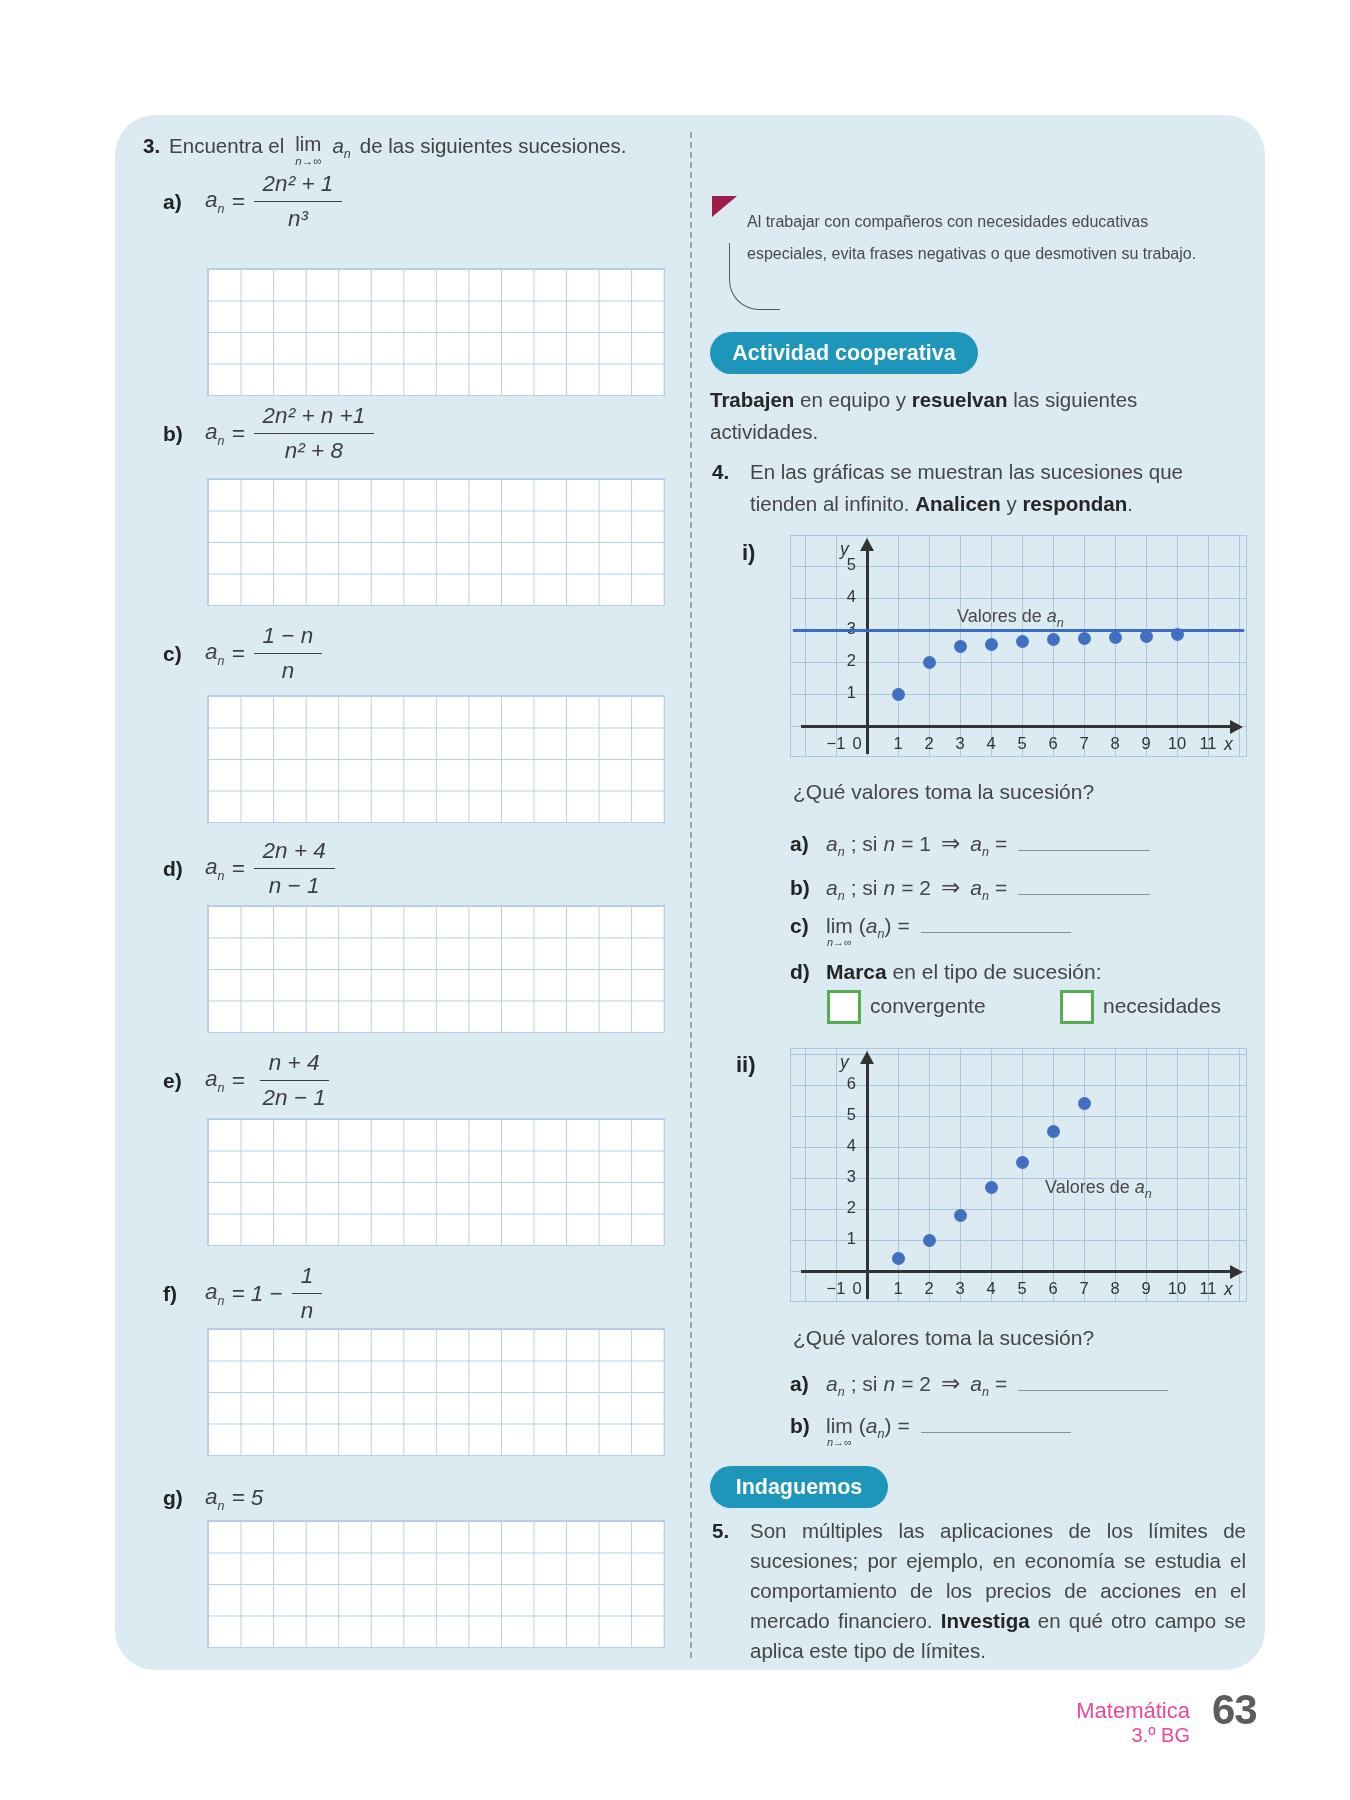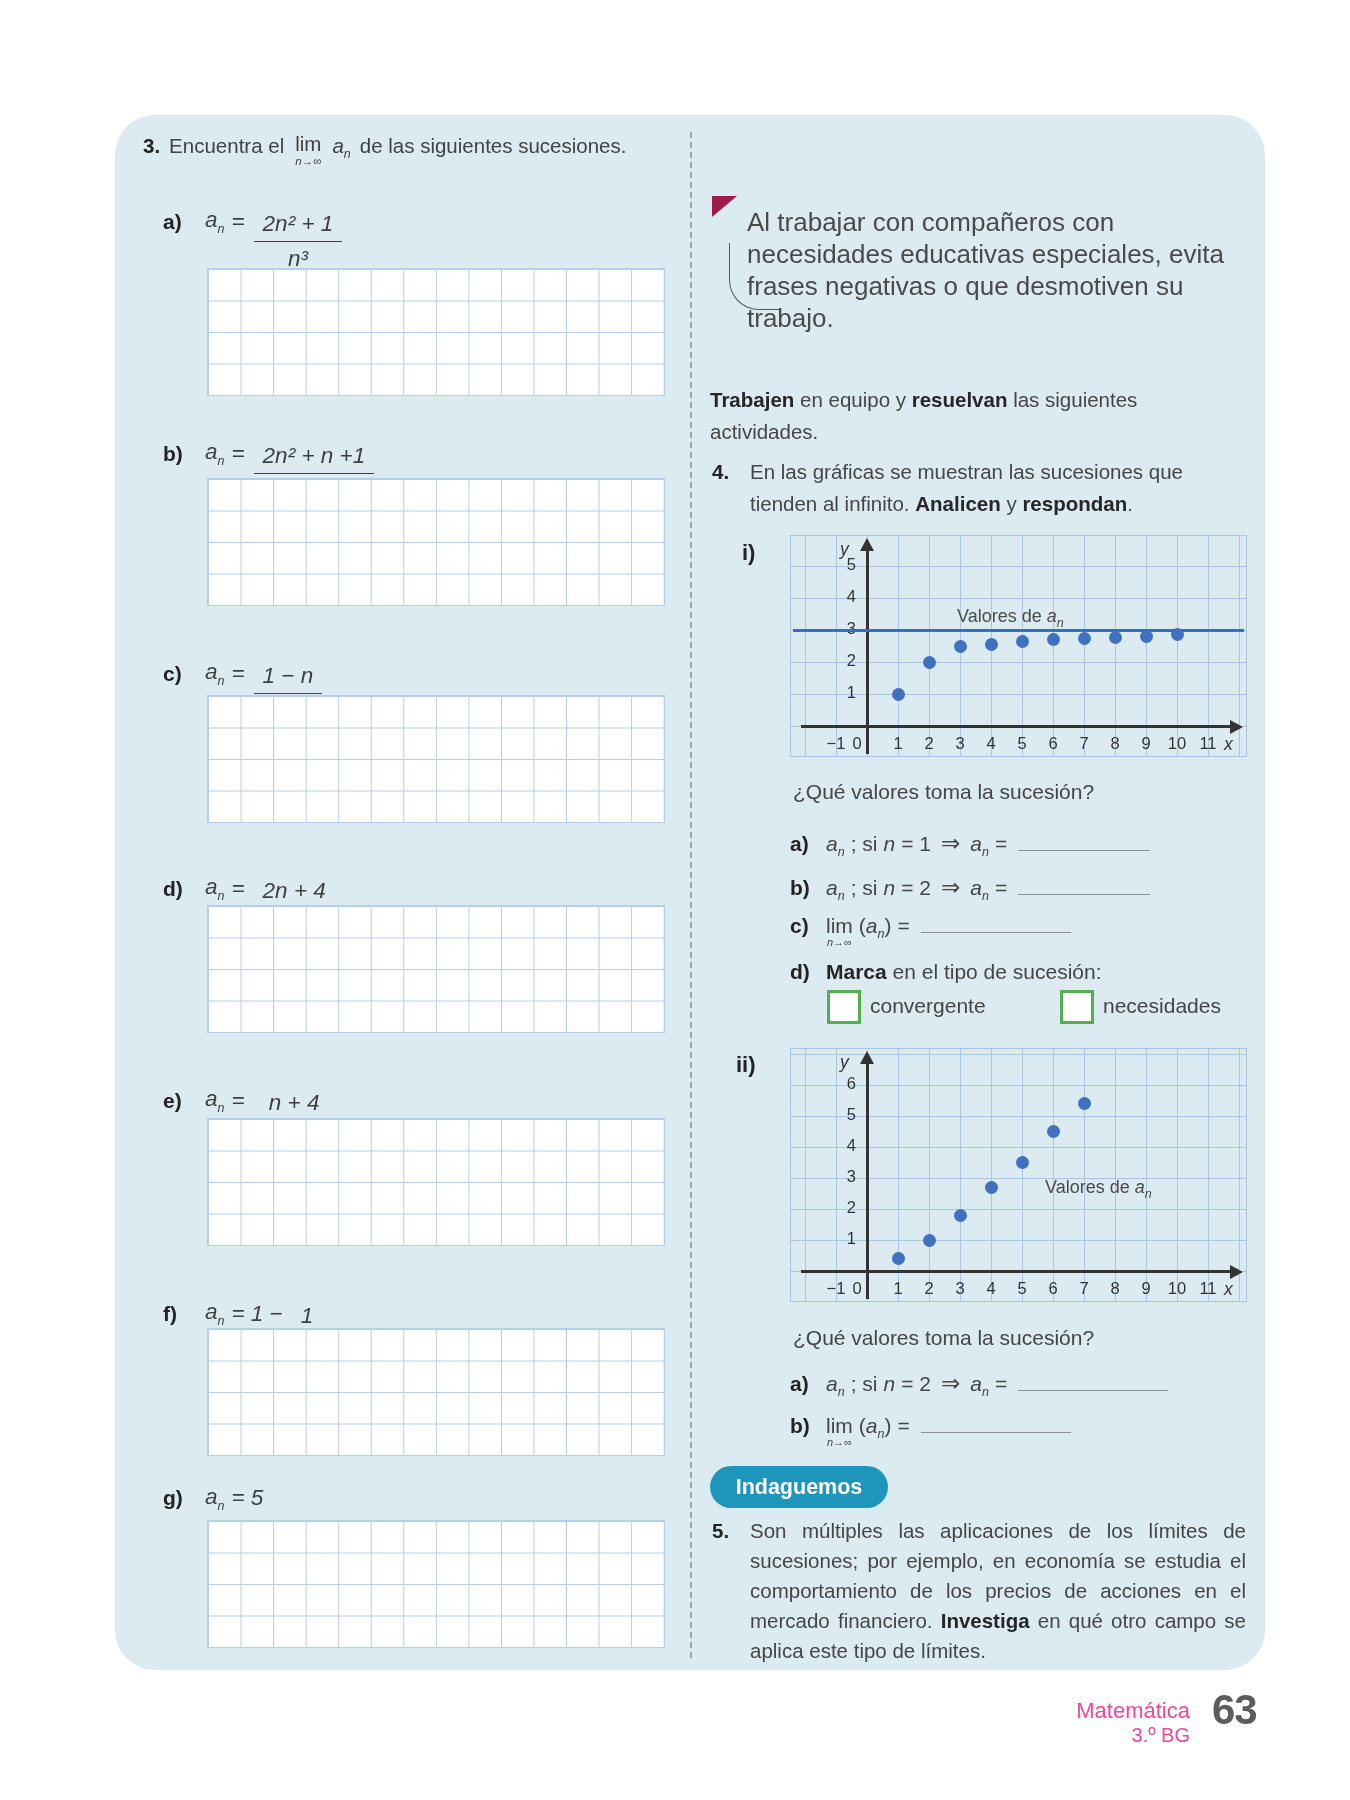--- a/index.html
+++ b/index.html
@@ -17,39 +17,39 @@
   .lim .l1{font-size:20.5px;}
   .lim .l2{font-size:11.5px;font-style:italic;margin-top:1px;}
   .ivar{font-style:italic;}
   sub.vs{font-size:12.5px;font-style:italic;}
   .vwrap{white-space:nowrap;}
 
   .seq{position:absolute;left:163px;display:flex;align-items:center;gap:16px;}
   .slabel{font-weight:bold;font-size:21px;color:#232323;width:26px;}
   .formula{display:inline-flex;align-items:center;font-size:22.5px;color:#3f3f3f;font-style:italic;}
   .feq{margin-left:7px;}
-  .frac{display:inline-flex;flex-direction:column;align-items:center;margin-left:9px;line-height:1.25;margin-top:40px;}
+  .frac{display:inline-flex;flex-direction:column;align-items:center;margin-left:9px;line-height:1.25;}
   .frac .fnum{padding:0 9px 3px;border-bottom:1.6px solid #3f3f3f;}
   .frac .fden{padding:3px 9px 0;}
 
   .wgrid{position:absolute;left:207px;width:456px;height:126px;background-color:#ffffff;
          background-image:linear-gradient(to right,#b6cee9 1.4px,transparent 1.4px),
                           linear-gradient(to bottom,#b6cee9 1.4px,transparent 1.4px);
          background-size:32.55px 31.5px;border:1.4px solid #b6cee9;}
 
   
   .badge-pink{position:absolute;left:712px;top:150px;width:272px;height:47px;background:#e62e63;
               border-radius:26px 26px 26px 0;color:#fff;font-weight:bold;font-size:22px;
               display:flex;align-items:center;justify-content:center;}
   .pink-tail{position:absolute;left:712px;top:196px;width:0;height:0;
              border-top:21px solid #9e1b4a;border-right:25px solid transparent;}
   .note-line{position:absolute;left:729px;top:243px;width:50px;height:66px;
              border-left:1.6px solid #58595b;border-bottom:1.6px solid #58595b;
              border-bottom-left-radius:30px;}
-  .note-text{position:absolute;left:747px;top:206px;width:478px;font-size:26px;line-height:32px;color:#4a4a4a;}
+  .note-text{position:absolute;left:747px;top:206px;width:478px;font-size:16px;line-height:32px;color:#4a4a4a;}
 
   .badge-teal{position:absolute;background:#1e95ba;border-radius:22px;color:#fff;font-weight:bold;
               font-size:21.5px;display:flex;align-items:center;justify-content:center;}
   .coop-intro{position:absolute;left:710px;top:384px;width:482px;font-size:20.5px;line-height:32px;}
   b{color:#262626;}
   .numbered{position:absolute;display:flex;gap:14px;font-size:20.5px;line-height:32px;}
   .numbered .nnum{font-weight:bold;color:#232323;width:24px;flex:none;}
   .just{text-align:justify;}
 
   .glabel{position:absolute;font-weight:bold;font-size:22px;color:#232323;}
@@ -193,20 +193,21 @@
       <span class="vwrap"><span>a</span><sub class="vs">n</sub></span>
       <span class="feq">= 5</span>
     </span>
   </div>
   <div class="wgrid" style="top:1520px"></div>
 
   <div class="pink-tail"></div>
   <div class="note-line"></div>
   <div class="note-text">Al trabajar con compañeros con necesidades educativas especiales, evita frases negativas o que desmotiven su trabajo.</div>
 
+  <div class="badge-teal" style="left:710px;top:332px;width:268px;height:42px">Actividad cooperativa</div>
   <div class="coop-intro"><b>Trabajen</b><span> en equipo y </span><b>resuelvan</b><span> las siguientes actividades.</span></div>
 
   <div class="numbered" style="left:712px;top:456px;width:534px">
     <span class="nnum">4.</span>
     <span><span>En las gráficas se muestran las sucesiones que tienden al infinito. </span><b>Analicen</b><span> y </span><b>respondan</b><span>.</span></span>
   </div>
 
   <span class="glabel" style="left:742px;top:540px">i)</span>
   <div class="graph" id="g1" style="top: 535px; width: 455px; height: 220px; background-size: 31px 32px; background-position: 14px 30px;">
       <div class="ax axv" style="left: 75px; top: 6px; height: 212px;"></div>

